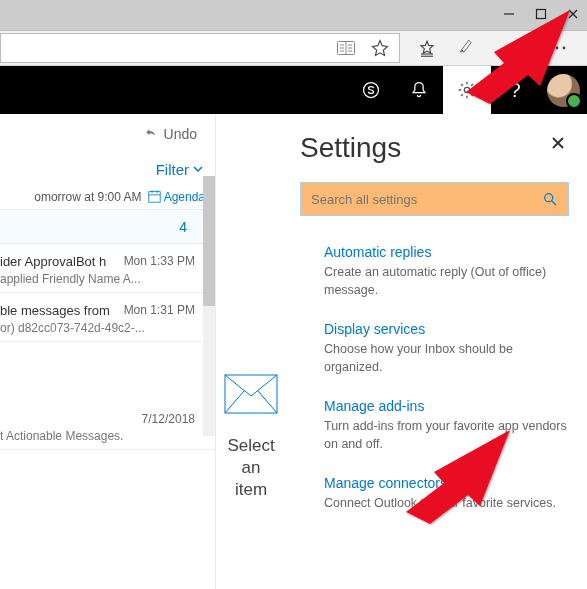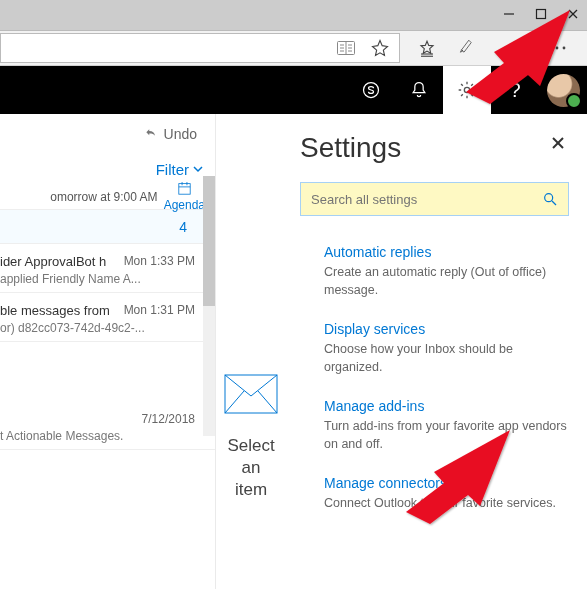--- a/index.html
+++ b/index.html
@@ -115,21 +115,21 @@
     height: 26px;
     display: flex;
     justify-content: flex-end;
     align-items: center;
     padding-right: 10px;
     font-size: 12px;
     color: #555;
     gap: 6px;
     border-bottom: 1px solid #eee;
   }
-  .agenda-row .cal { color: #0078d4; display: inline-flex; align-items: center; gap:3px;flex-direction:column;}
+  .agenda-row .cal { color: #0078d4; display: inline-flex; align-items: center; gap:3px;}
   .pinned-row {
     height: 34px;
     display: flex;
     justify-content: flex-end;
     align-items: center;
     padding-right: 28px;
     color: #0078d4;
     font-size: 14px;
     background: #f5fbff;
     border-bottom: 1px solid #eee;
@@ -180,21 +180,21 @@
     margin-bottom: 18px;
   }
   .close-x {
     position: absolute; top: 20px; right: 22px;
     font-size: 18px; font-weight: bold; color: #333;
     cursor: pointer;
   }
   .searchbox {
     display: flex; align-items: center;
     border: 1px solid #a6d1f5;
-    background: #fef9c3;
+    background: #fdba74;
     height: 34px;
     padding: 0 10px;
     margin-bottom: 28px;
   }
   .searchbox input {
     flex: 1; border: none; background: transparent;
     font-size: 13px; color: #666; outline: none;
   }
   .option { margin-bottom: 22px; margin-left: 24px; }
   .option .title {

